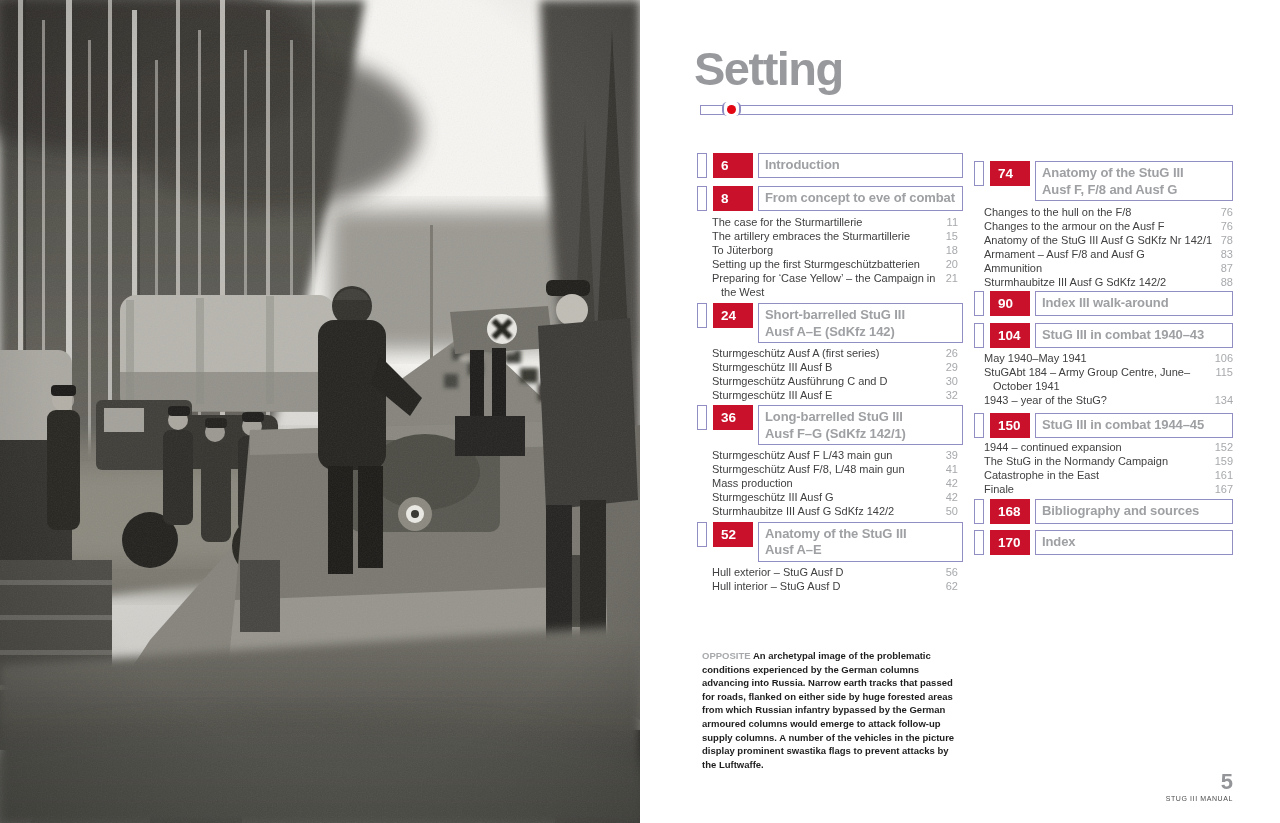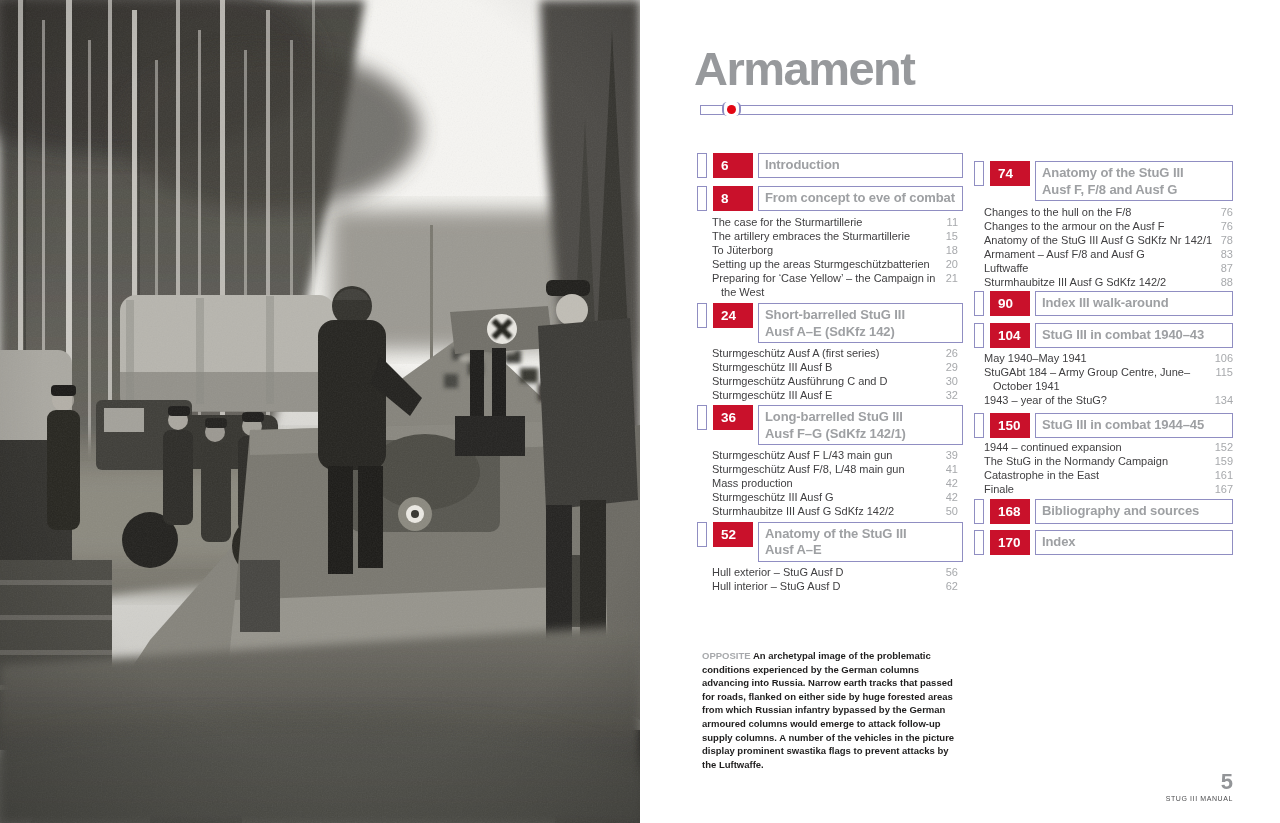--- a/index.html
+++ b/index.html
@@ -262,21 +262,21 @@
       </g>
 
       <polygon points="0,665 640,625 640,823 0,823" fill="url(#mud)" filter="url(#b5)"></polygon>
       <ellipse cx="300" cy="800" rx="380" ry="85" fill="#504f49" opacity="0.8" filter="url(#b10)"></ellipse>
 
       <rect x="0" y="0" width="640" height="823" filter="url(#grain)"></rect>
       <rect x="0" y="0" width="640" height="823" fill="url(#vig)"></rect>
     </svg>
   </div>
 
-  <div class="contents-title">Armament</div>
+  <div class="contents-title">Setting</div>
   <div class="rule-bar">
     <span class="rule-gap">
       <span class="rule-dot"></span>
     </span>
   </div>
 
   <div class="col col-left">
 
     <div class="chapter">
       <span class="tickbox"></span>
@@ -296,21 +296,21 @@
         </div>
       <div class="entry">
           <span class="entry-title">The artillery embraces the Sturmartillerie</span>
           <span class="entry-page">15</span>
         </div>
       <div class="entry">
           <span class="entry-title">To Jüterborg</span>
           <span class="entry-page">18</span>
         </div>
       <div class="entry">
-          <span class="entry-title">Setting up the areas Sturmgeschützbatterien</span>
+          <span class="entry-title">Setting up the first Sturmgeschützbatterien</span>
           <span class="entry-page">20</span>
         </div>
       <div class="entry">
           <span class="entry-title">Preparing for ‘Case Yellow’ – the Campaign in the West</span>
           <span class="entry-page">21</span>
         </div>
     </div>
 
     <div class="chapter" style="margin-top:4px">
       <span class="tickbox"></span>
@@ -403,21 +403,21 @@
         </div>
       <div class="entry">
           <span class="entry-title">Anatomy of the StuG III Ausf G SdKfz Nr 142/1</span>
           <span class="entry-page">78</span>
         </div>
       <div class="entry">
           <span class="entry-title">Armament – Ausf F/8 and Ausf G</span>
           <span class="entry-page">83</span>
         </div>
       <div class="entry">
-          <span class="entry-title">Luftwaffe</span>
+          <span class="entry-title">Ammunition</span>
           <span class="entry-page">87</span>
         </div>
       <div class="entry">
           <span class="entry-title">Sturmhaubitze III Ausf G SdKfz 142/2</span>
           <span class="entry-page">88</span>
         </div>
     </div>
 
     <div class="chapter" style="margin-top:2px">
       <span class="tickbox"></span>

